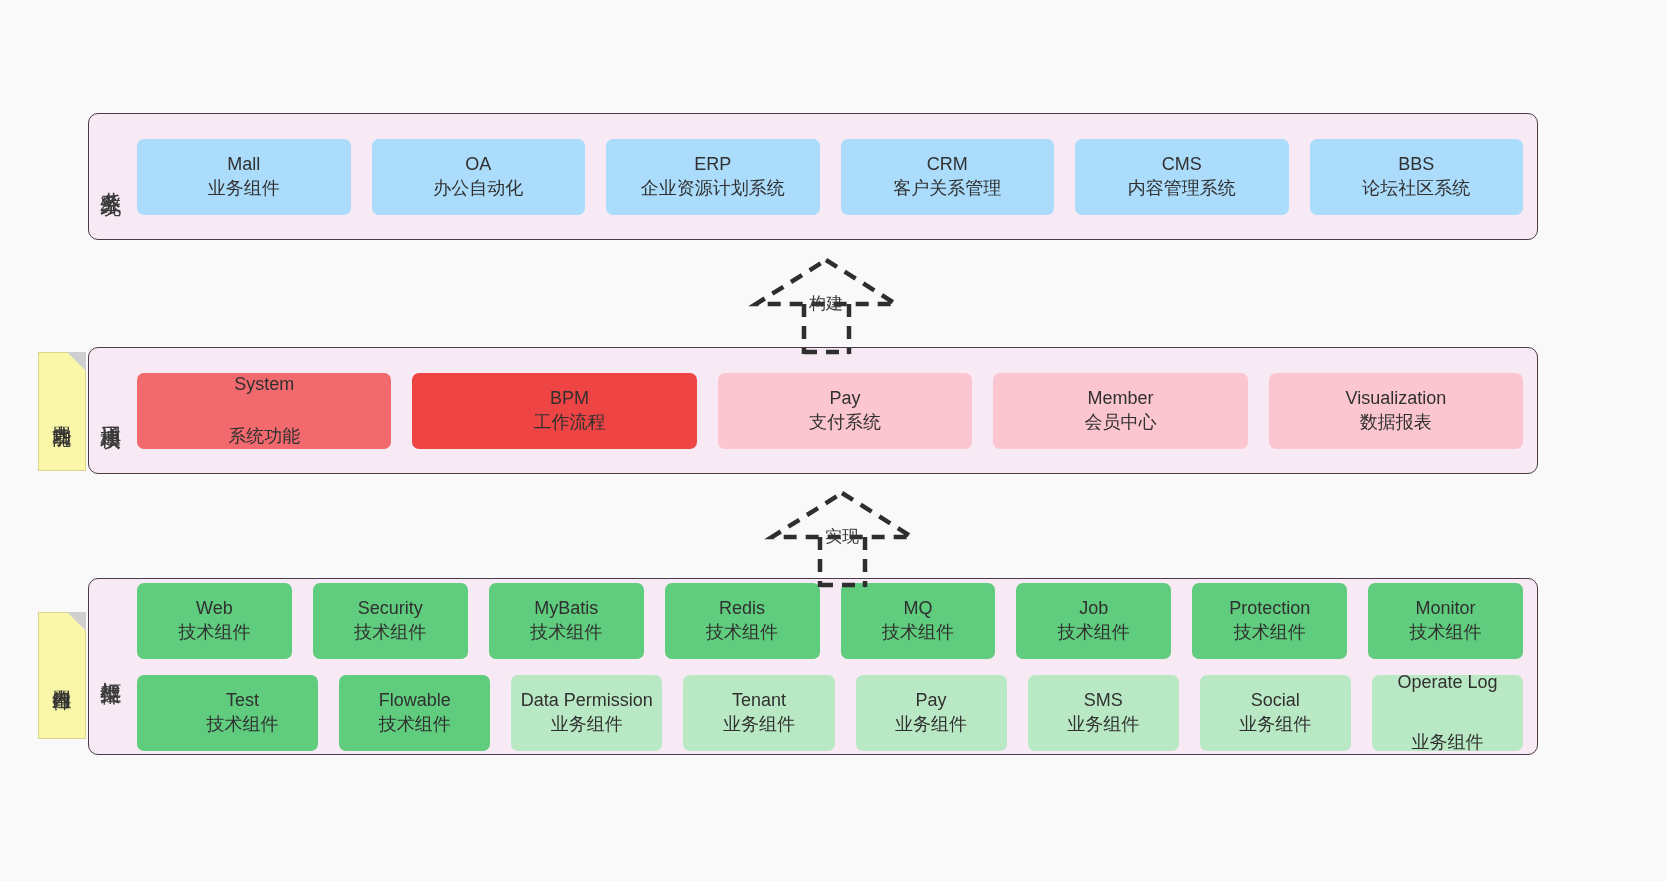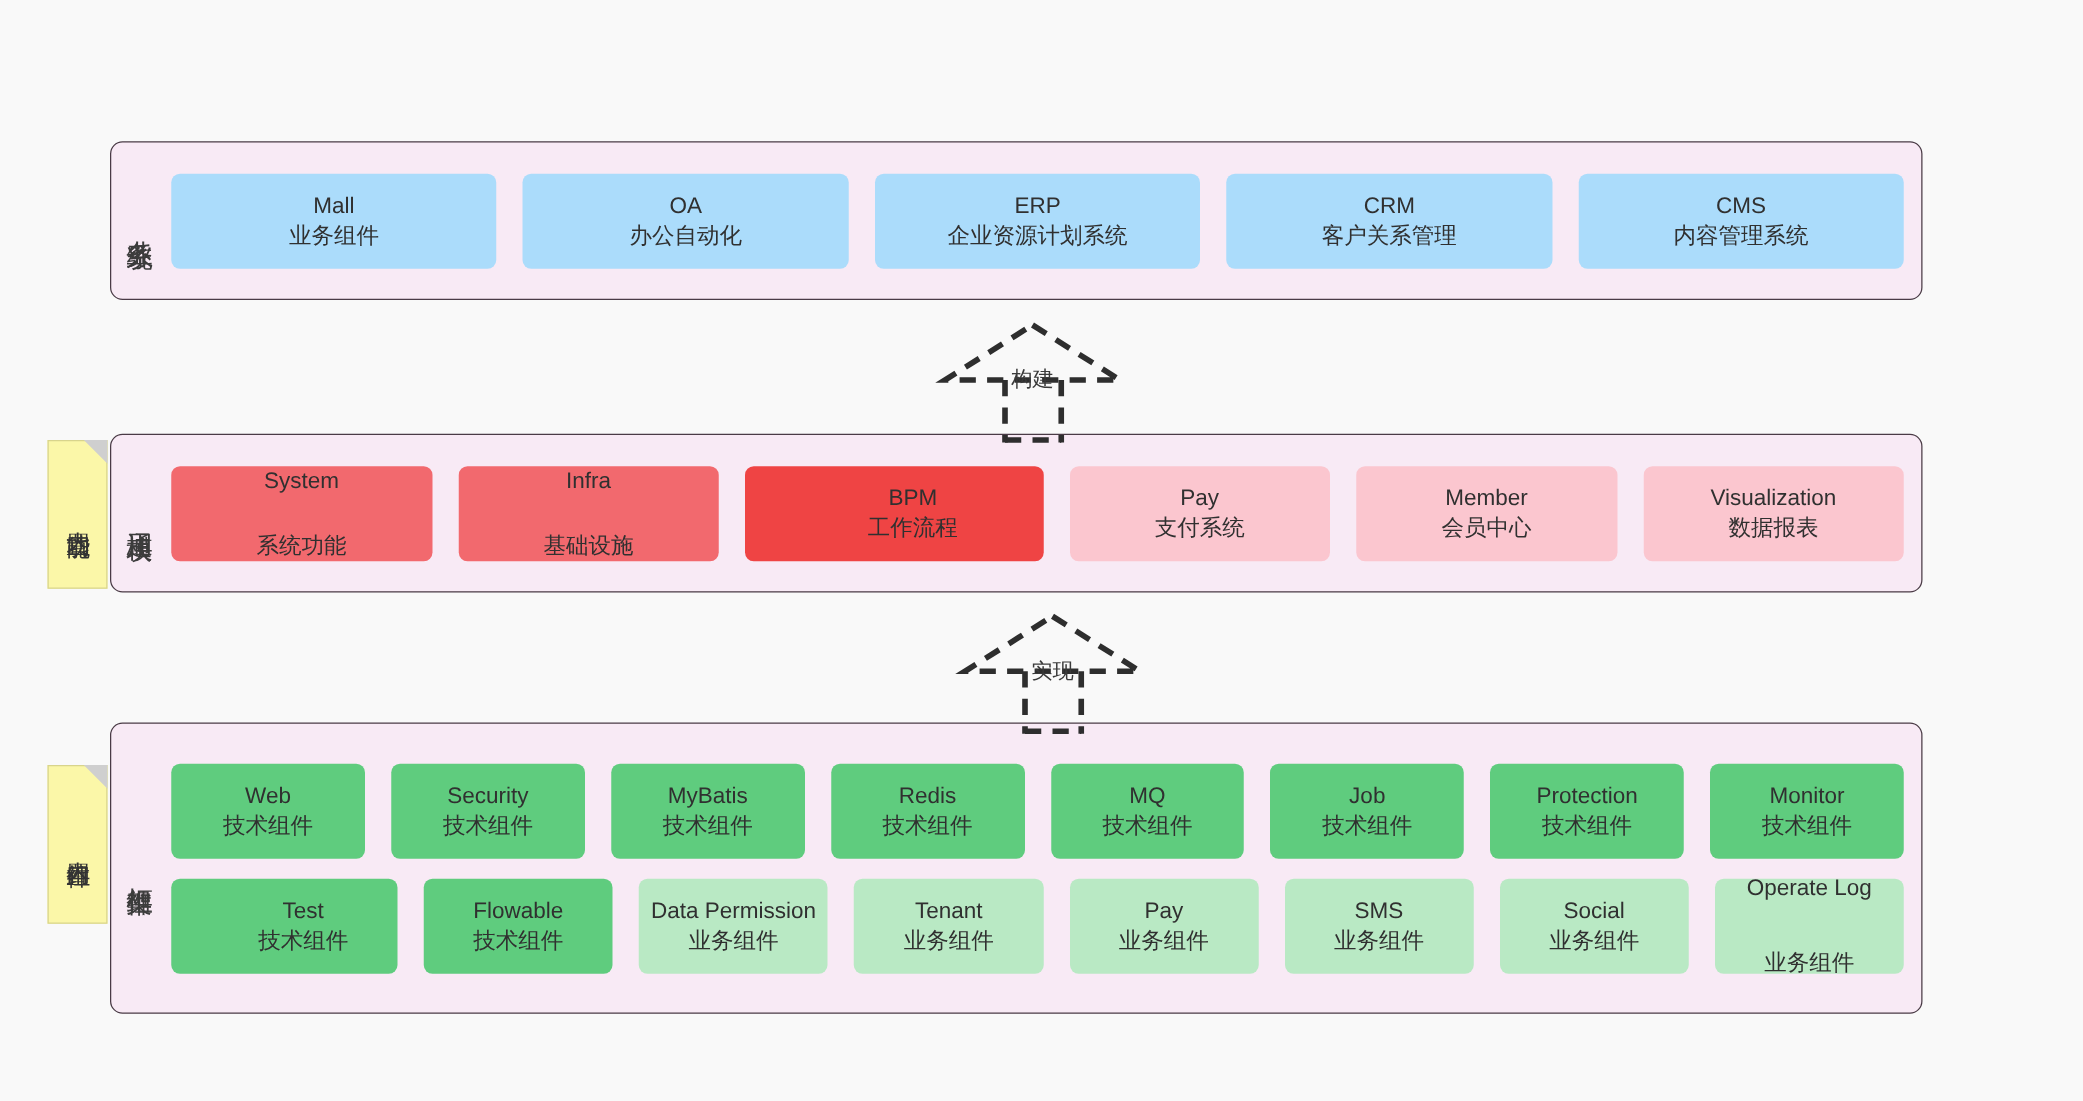--- a/index.html
+++ b/index.html
@@ -88,21 +88,21 @@
 
   .c-blue       { background: #abdcfb; }
   .c-red        { background: #f2696e; gap: 28px; }
   .c-pink       { background: #fbc6cf; }
   .c-green      { background: #5fcc7e; }
   .c-lightgreen { background: #b9e9c4; }
 
   
   #layer-business  { left: 88px;  top: 113px; width: 1450px; height: 127px; }
   #layer-common    { left: 88px;  top: 347px; width: 1450px; height: 127px; }
-  #layer-framework { left: 88px;  top: 578px; width: 1450px; height: 233px; }
+  #layer-framework { left: 88px;  top: 578px; width: 1450px; height: 177px; }
 
   #layer-business  .row { height: 76px; }
   #layer-common    .row { height: 76px; }
   #layer-framework .row { height: 76px; }
 
   
   .note {
     position: absolute;
     width: 48px;
     background: #fbf7a8;
@@ -176,34 +176,34 @@
             <span class="l2">企业资源计划系统</span>
           </div>
           <div class="card c-blue" style="background: rgb(171, 220, 251);">
             <span class="l1">CRM</span>
             <span class="l2">客户关系管理</span>
           </div>
           <div class="card c-blue" style="background: rgb(171, 220, 251);">
             <span class="l1">CMS</span>
             <span class="l2">内容管理系统</span>
           </div>
+          <div class="card c-blue" style="background: rgb(171, 220, 251);">
+            <span class="l1">BBS</span>
+            <span class="l2">论坛社区系统</span>
+          </div>
         </div>
       </div>
     </div>
   <div class="layer" id="layer-common" style="background: rgb(248, 234, 245); border-color: rgb(74, 59, 70);">
       <div class="layer-title">通用模块</div>
       <div class="layer-body">
         <div class="row">
           <div class="card c-red" style="background: rgb(242, 105, 110);">
             <span class="l1">System</span>
             <span class="l2">系统功能</span>
-          </div>
-          <div class="card c-red" style="background: rgb(242, 105, 110);">
-            <span class="l1">Infra</span>
-            <span class="l2">基础设施</span>
           </div>
           <div class="card c-pink" style="background: #ef4444; padding-left: 36px;">
             <span class="l1">BPM</span>
             <span class="l2">工作流程</span>
           </div>
           <div class="card c-pink" style="background: rgb(251, 198, 207);">
             <span class="l1">Pay</span>
             <span class="l2">支付系统</span>
           </div>
           <div class="card c-pink" style="background: rgb(251, 198, 207);">

